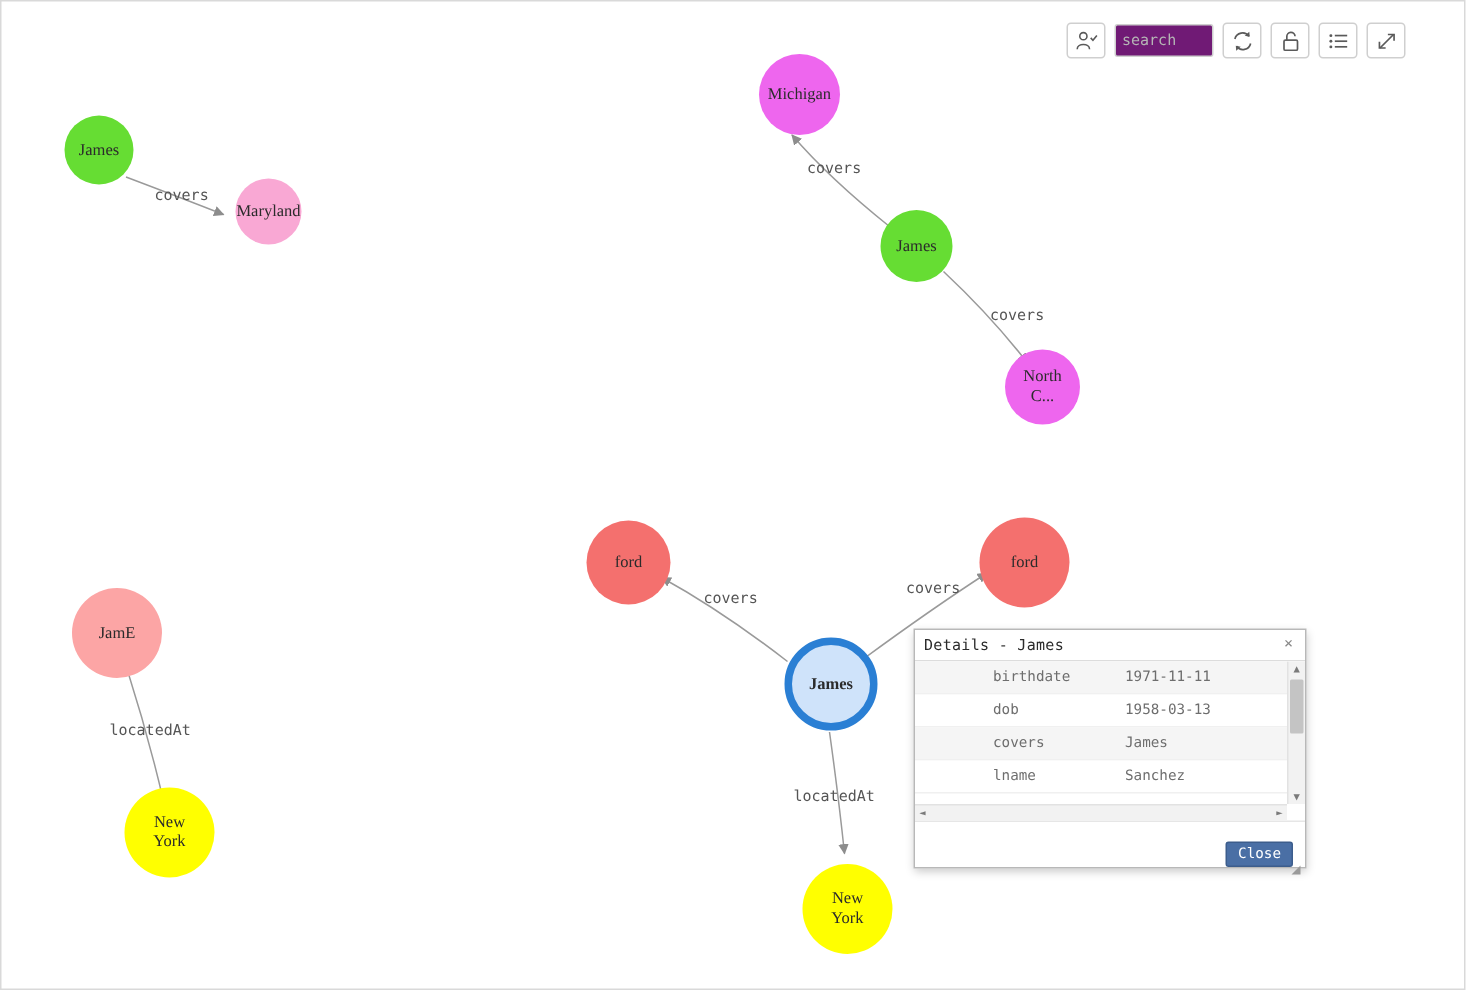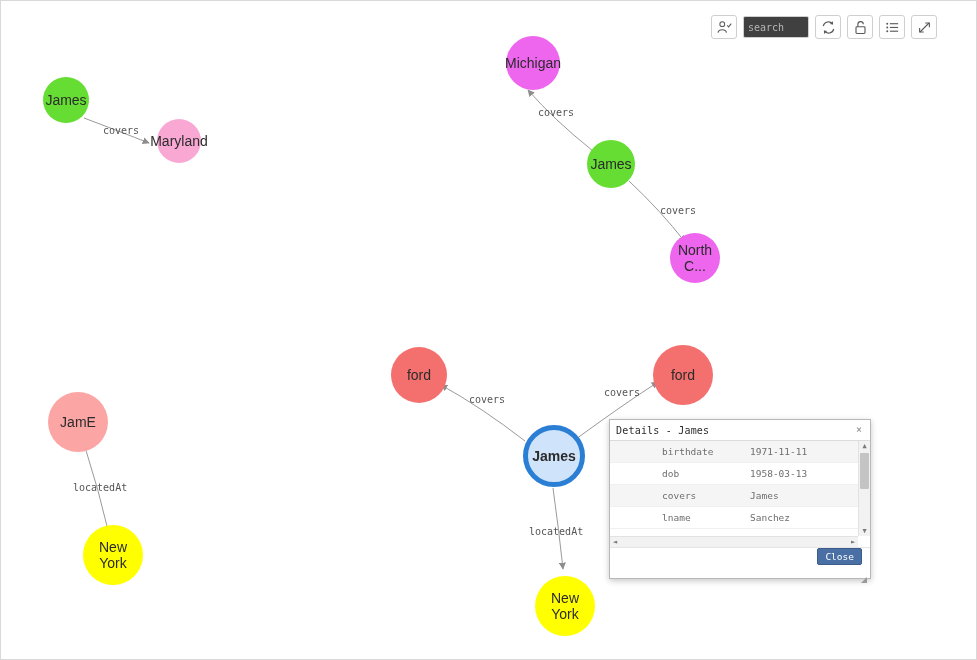--- a/index.html
+++ b/index.html
@@ -46,40 +46,40 @@
     justify-content: center;
     cursor: pointer;
     box-sizing: border-box;
   }
   .tool-btn svg { display: block; }
   .search-box {
     width: 66px;
     height: 22px;
     border: 1px solid #cfcfcf;
     border-radius: 2px;
-    background: #404040;
+    background: #701a75;
     font-family: "DejaVu Sans Mono", "Liberation Mono", monospace;
     font-size: 10px;
     color: #9a9a9a;
     padding: 0 4px;
     box-sizing: border-box;
     outline: none;
   }
   .search-box::placeholder { color: #b5b5b5; }
 
   
   .node {
     position: absolute;
     border-radius: 50%;
     display: flex;
     align-items: center;
     justify-content: center;
     text-align: center;
-    font-family: Liberation Sans, sans-serif;
-    font-size: 14px;
+    font-family: Liberation Serif, serif;
+    font-size: 11px;
     color: #2b2b2b;
     line-height: 1.15;
     cursor: pointer;
     box-sizing: border-box;
     z-index: 10;
     user-select: none;
   }
   .node.selected {
     border: 5px solid #2a7fd4;
     font-weight: bold;
@@ -205,21 +205,21 @@
     text-align: center;
   }
   .hscroll .arrow-l { left: 0; }
   .hscroll .arrow-r { right: 0; }
 
   .dialog-footer {
     height: 30px;
     background: #ffffff;
     border-top: 1px solid #e6e6e6;
     display: flex;
-    align-items: flex-start;
+    align-items: flex-end;
     justify-content: flex-end;
     padding: 0 8px;
     flex: none;
     position: relative;
   }
   .close-button {
     background: #4a6fa5;
     color: #ffffff;
     border: 1px solid #3c5d8c;
     border-radius: 2px;

